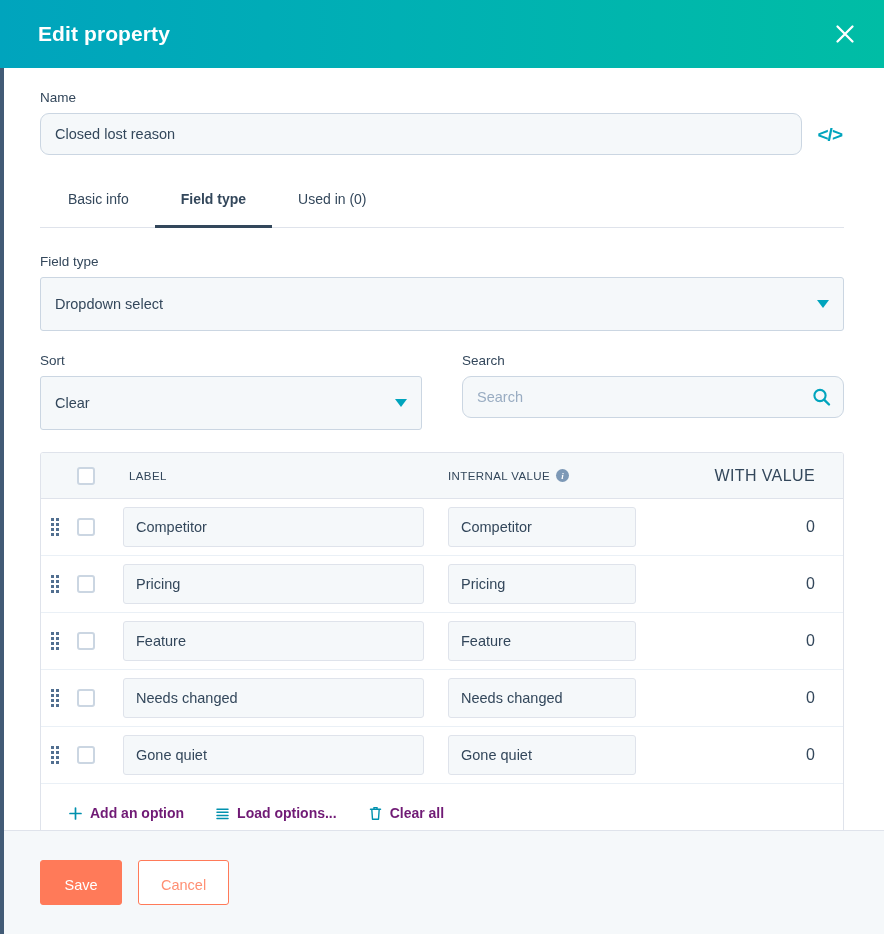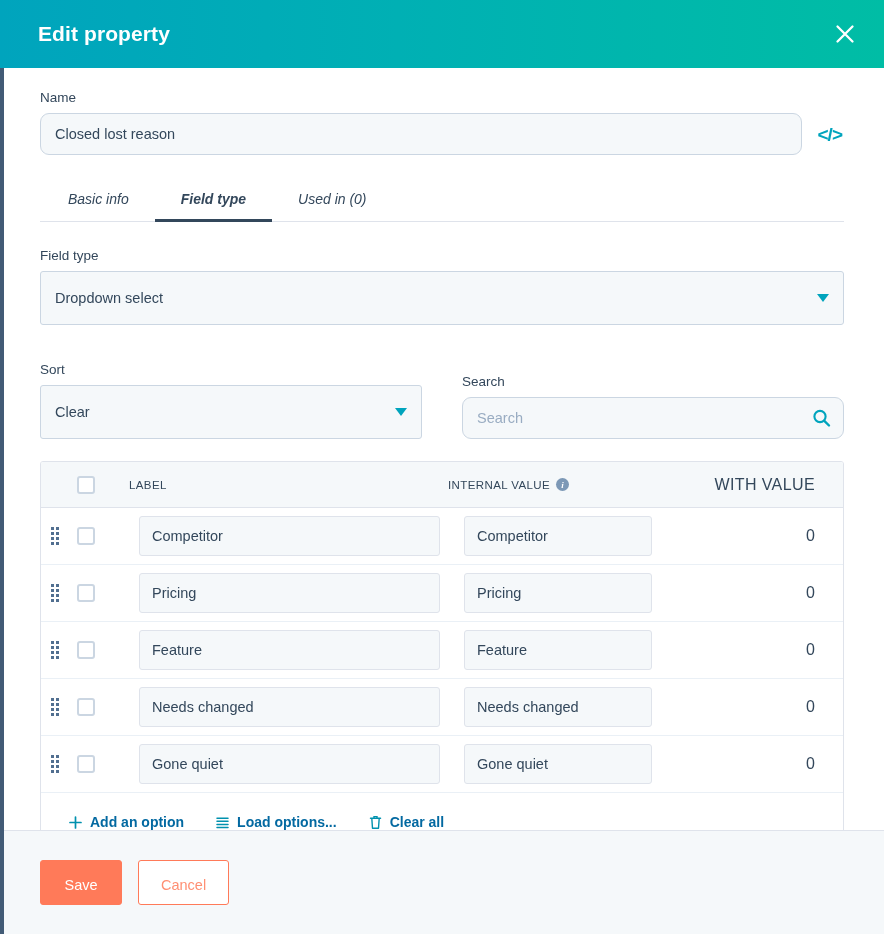--- a/index.html
+++ b/index.html
@@ -122,26 +122,25 @@
   .tabs {
     margin-top: 26px;
     border-bottom: 1px solid #dfe3eb;
     display: flex;
     gap: 0;
     padding-left: 2px;
   }
   .tab {
     font-size: 14px;
     color: #33475b;
-    padding: 10px 26px 12px 26px;
+    padding: 10px 26px 18px 26px;
     cursor: pointer;
     border-bottom: 3px solid transparent;
     margin-bottom: -1px;
     white-space: nowrap;
-    font-style: italic;
   }
   .tab.active {
     font-weight: bold;
     border-bottom-color: #33475b;
     color: #33475b;
   }
 
   
   .block { margin-top: 26px; }
 
@@ -165,22 +164,21 @@
     transform: translateY(-50%);
     width: 0; height: 0;
     border-left: 6px solid transparent;
     border-right: 6px solid transparent;
     border-top: 8px solid #00a4bd;
   }
 
   .two-col {
     display: flex;
     gap: 40px;
-    margin-top: 37px;
-    align-items: flex-end;
+    margin-top: 22px;
   }
   .col { flex: 1 1 0; min-width: 0; }
 
   .search-wrap { position: relative; }
   .search-wrap .text-input { padding-right: 42px; }
   .search-icon {
     position: absolute;
     right: 13px;
     top: 50%;
     transform: translateY(-50%);
@@ -250,21 +248,20 @@
     width: 100%;
     height: 40px;
     background: #f5f8fa;
     border: 1px solid #dfe3eb;
     border-radius: 3px;
     padding: 0 12px;
     font-family: "Liberation Sans", sans-serif;
     font-size: 14.5px;
     color: #33475b;
     outline: none;
-    margin-left: 16px;
   }
   .cell-input.internal { width: 188px; }
 
   .cbx {
     width: 18px;
     height: 18px;
     border: 2px solid #cbd6e2;
     border-radius: 3px;
     background: #ffffff;
     cursor: pointer;
@@ -304,21 +301,21 @@
     align-items: center;
     gap: 32px;
     height: 58px;
     padding: 0 28px;
     background: #ffffff;
   }
   .opt-link {
     display: inline-flex;
     align-items: center;
     gap: 8px;
-    color: #0369a1;
+    color: #701a75;
     font-size: 14px;
     font-weight: bold;
     cursor: pointer;
     text-decoration: none;
     white-space: nowrap;
   }
   .opt-link .lnk-icon {
     display: inline-flex;
     align-items: center;
     justify-content: center;

